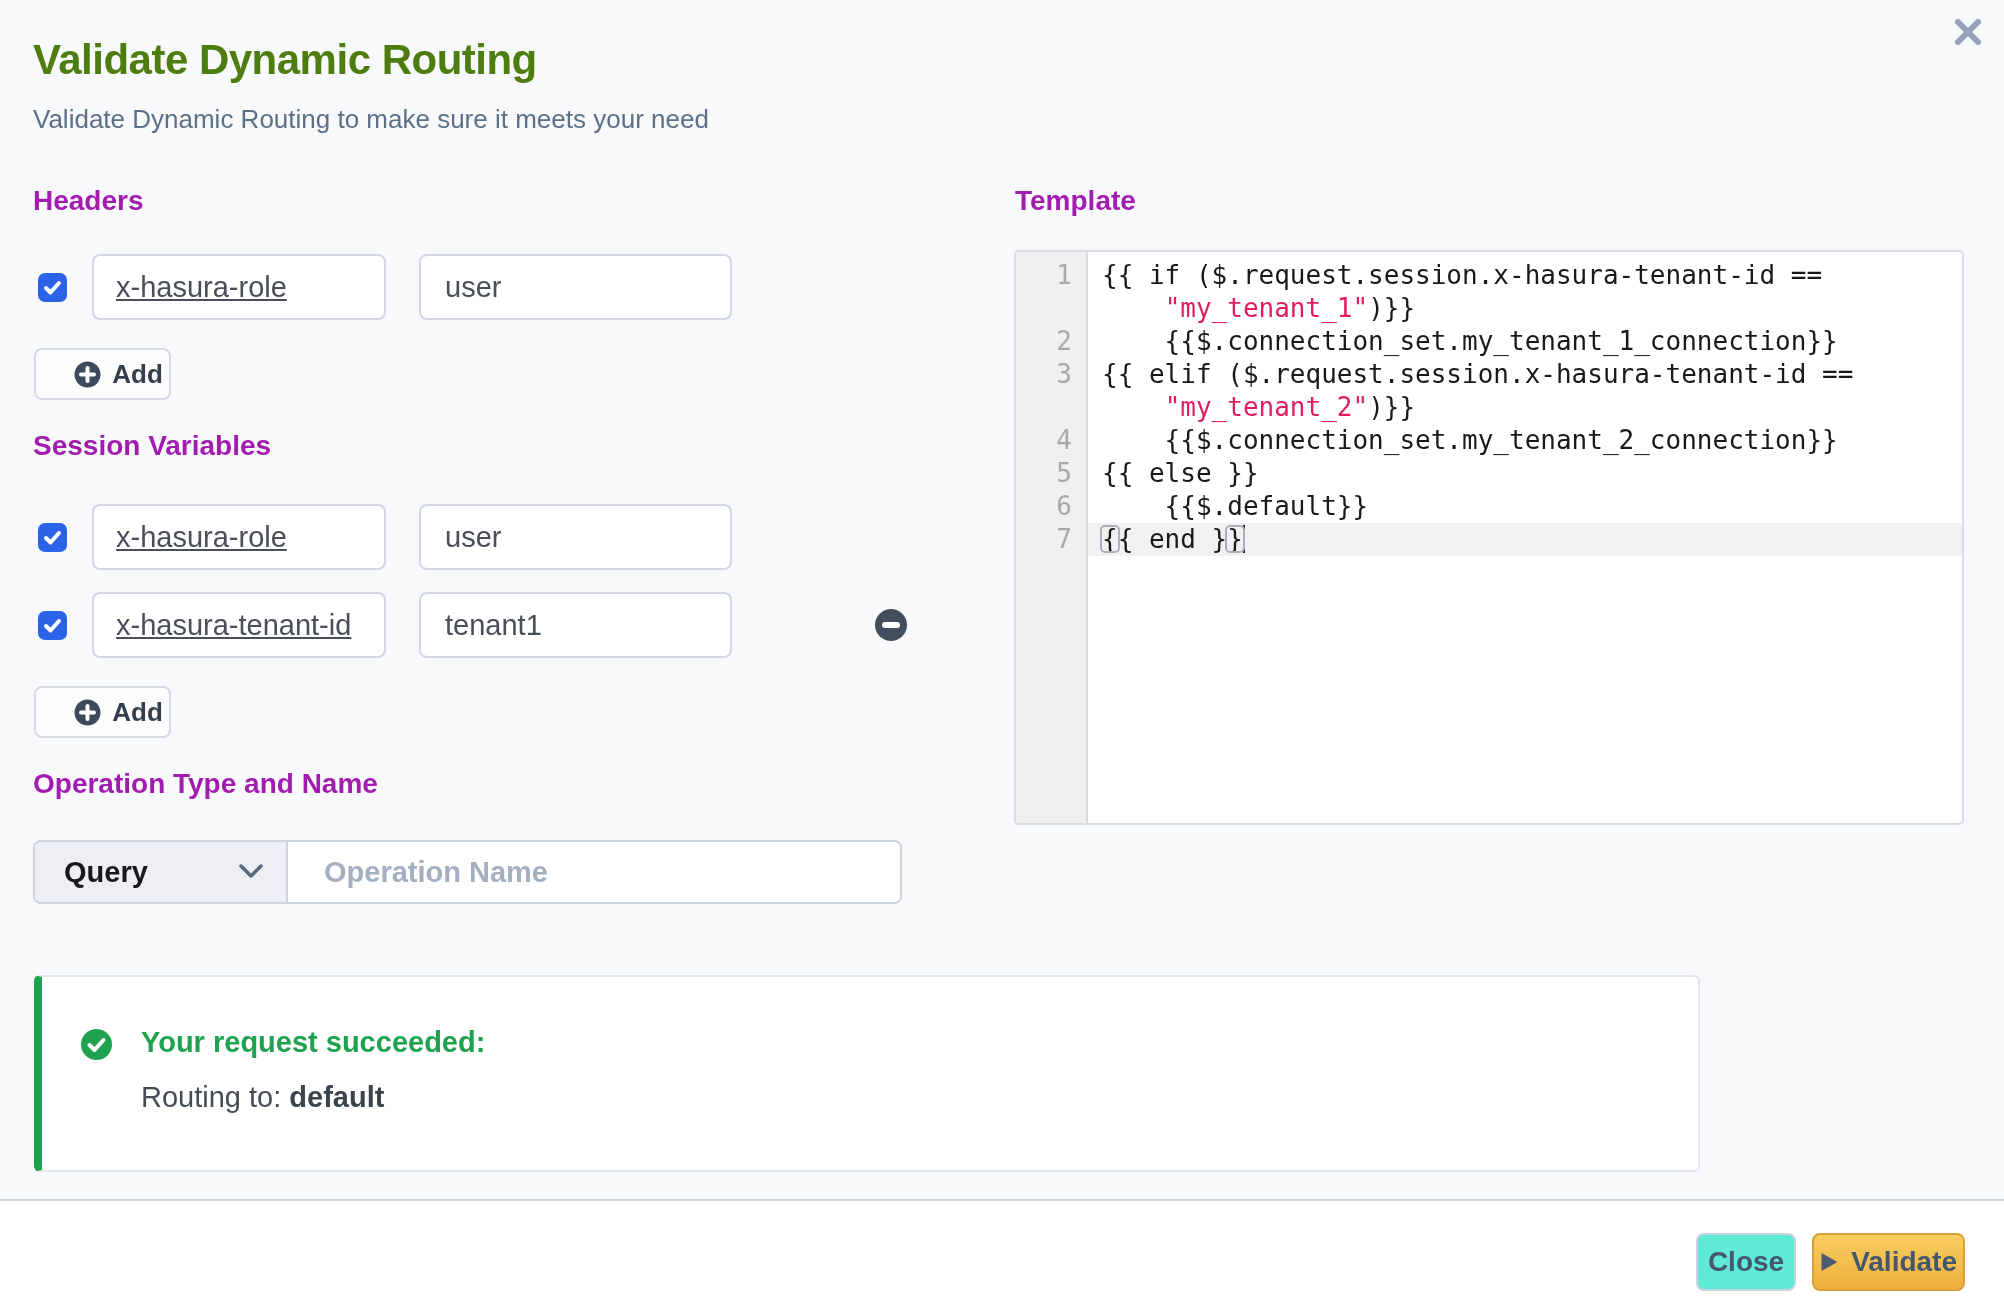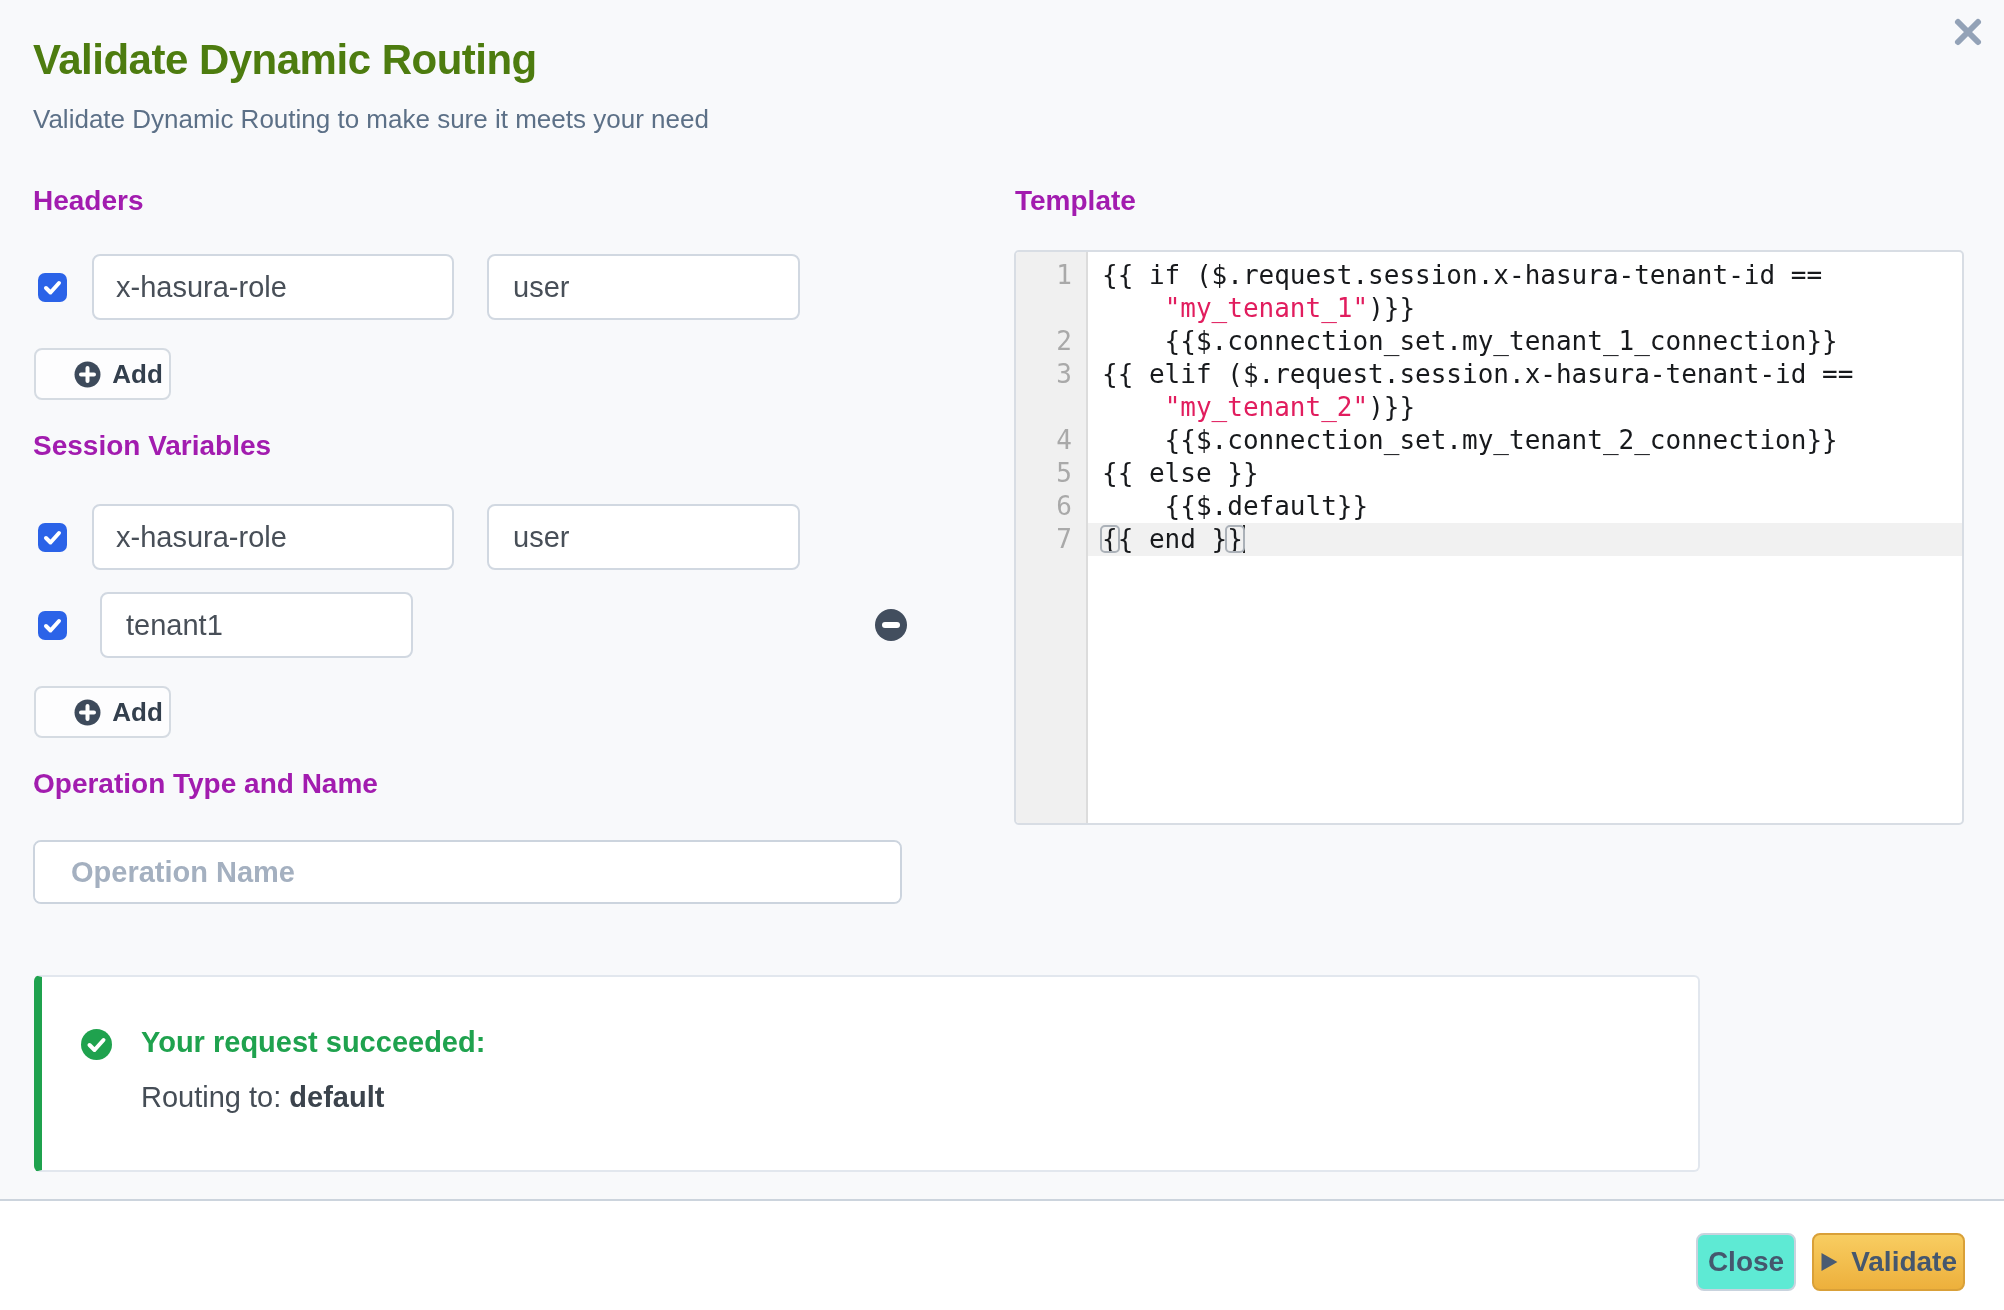--- a/index.html
+++ b/index.html
@@ -17,21 +17,21 @@
   .close-x{left:1944px;top:8px;width:48px;height:48px;cursor:pointer;display:flex;align-items:center;justify-content:center;}
 
   
   .section-label{font-size:28px;font-weight:bold;color:#a21caf;}
 
   
   .kv-row{left:38px;height:66px;display:flex;align-items:center;}
   .checkbox{width:29px;height:29px;border-radius:7px;background:#2b63e8;display:flex;align-items:center;justify-content:center;flex:none;cursor:pointer;}
   .kv-input{box-sizing:border-box;height:66px;border:2px solid #d1d8e1;border-radius:8px;background:#ffffff;
     font-family:"Liberation Sans",sans-serif;font-size:29px;color:#484f58;padding:0 22px;outline:none;}
-  .kv-input.key{width:362px;margin-left:25px;}
+  .kv-input.key{width:294px;margin-left:25px;text-decoration:underline;}
   .kv-input.val{width:313px;margin-left:33px;padding-left:24px;}
   .kv-input::placeholder{color:#a8b3c4;}
   .remove-btn{position:absolute;left:836px;top:16px;width:34px;height:34px;border:none;background:transparent;padding:0;cursor:pointer;}
 
   .add-btn{left:34px;width:137px;height:52px;background:#fdfdfe;border:2px solid #d5dbe2;border-radius:8px;
     display:flex;align-items:center;justify-content:center;gap:11px;cursor:pointer;box-sizing:border-box;padding-left:32px;}
   .add-btn span{font-size:26px;font-weight:bold;color:#333f4d;}
 
   
   .op-group{left:33px;top:840px;width:869px;height:64px;display:flex;border:2px solid #ccd4de;border-radius:8px;background:#ffffff;box-sizing:border-box;overflow:hidden;}
@@ -115,40 +115,49 @@
   <input class="kv-input key" value="x-hasura-role" style="">
   <input class="kv-input val" value="user" style="">
 </div>
 
 <div class="abs kv-row" style="top:592px">
   <div class="checkbox">
     <svg width="21" height="21" viewBox="0 0 21 21">
         <path d="M4 11 L8.5 15.5 L17 6" stroke="#ffffff" stroke-width="4" fill="none" stroke-linecap="round" stroke-linejoin="round"></path>
       </svg>
   </div>
+  <input class="kv-input key" value="x-hasura-tenant-id" style="">
   <input class="kv-input val" value="tenant1" style="">
   <button class="remove-btn">
     <svg width="34" height="34" viewBox="0 0 34 34">
         <circle cx="17" cy="17" r="16" fill="#424e5e"></circle>
         <rect x="8" y="14" width="18" height="6" rx="3" fill="#ffffff"></rect>
       </svg>
   </button>
 </div>
 
 <div class="abs add-btn" style="top:686px">
   <svg width="27" height="27" viewBox="0 0 27 27">
       <circle cx="13.5" cy="13.5" r="13" fill="#3d4a5b"></circle>
       <path d="M13.5 7 V20 M7 13.5 H20" stroke="#ffffff" stroke-width="4" stroke-linecap="round"></path>
     </svg>
   <span>Add</span>
 </div>
 
 <div class="abs section-label" style="left:33px;top:768px">Operation Type and Name</div>
 
 <div class="abs op-group">
+  <div class="op-select">
+    <span class="op-value">Query</span>
+    <span class="chev">
+      <svg width="26" height="18" viewBox="0 0 26 18">
+          <path d="M3 4 L13 14 L23 4" stroke="#5a6878" stroke-width="3.5" fill="none" stroke-linecap="round" stroke-linejoin="round"></path>
+        </svg>
+    </span>
+  </div>
   <input class="op-name" placeholder="Operation Name" style="">
 </div>
 
 <div class="abs section-label tpl-label">Template</div>
 <div class="abs editor" id="code-editor">
   <div class="code-row" style="min-height:7px">
       <div class="ln"></div>
       <div class="ct"></div>
     </div>
 

